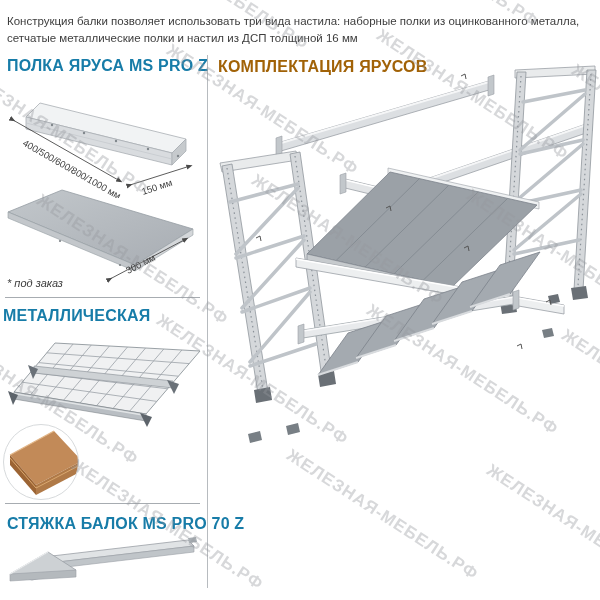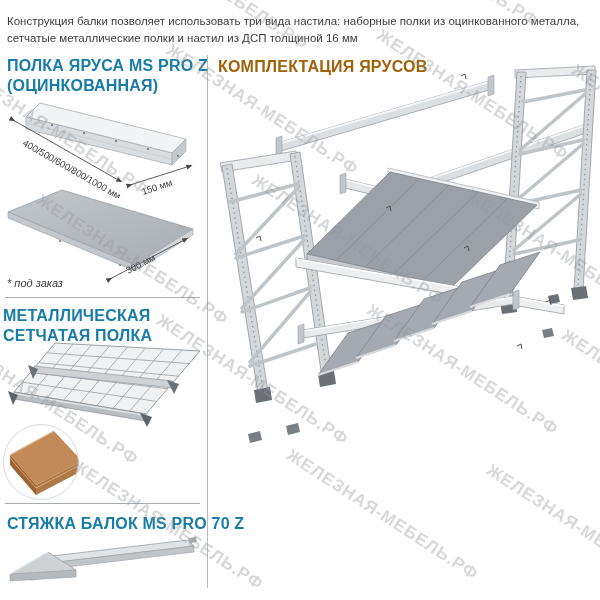--- a/index.html
+++ b/index.html
@@ -63,21 +63,20 @@
   </div>
 
 <div class="content">
 
   <div class="abs intro">Конструкция балки позволяет использовать три вида настила: наборные полки из оцинкованного металла, сетчатые металлические полки и настил из ДСП толщиной 16 мм</div>
 
   <div class="abs divider-v" style="left:207px;top:55px;height:533px;"></div>
 
   <div class="abs heading" style="left:7px;top:56px;color:#177CA8;">
     <div>ПОЛКА ЯРУСА MS PRO Z</div>
-    <div>(ОЦИНКОВАННАЯ)</div>
   </div>
 
   <svg class="abs" style="left:0;top:93px;" width="205" height="105" viewBox="0 0 205 105">
     <defs>
       <marker id="ah" markerWidth="8" markerHeight="8" refX="4" refY="4" orient="auto">
         <path d="M0,1.2 L7,4 L0,6.8 Z" fill="#4a4a4a"></path>
       </marker>
     </defs>
 
     <polygon points="40,10 186,46 172,60 26,24" fill="#f1f3f4" stroke="#a9afb4" stroke-width="0.8"></polygon>
@@ -115,21 +114,20 @@
     <line x1="110" y1="94" x2="186" y2="54" stroke="#4a4a4a" stroke-width="0.9" marker-start="url(#ah2)" marker-end="url(#ah2)"></line>
     <text font-size="9.5" transform="translate(128,89) rotate(-27)">300 мм</text>
   </svg>
 
   <div class="abs note" style="left:7px;top:277px;font-style:italic;">* под заказ</div>
 
   <div class="abs divider-h" style="left:5px;top:297px;width:195px;"></div>
 
   <div class="abs heading" style="left:3px;top:306px;color:#177CA8;">
     <div>МЕТАЛЛИЧЕСКАЯ</div>
-    <div>СЕТЧАТАЯ ПОЛКА</div>
   </div>
 
   <svg class="abs" style="left:0;top:335px;" width="205" height="95" viewBox="0 0 205 95">
     <polygon points="55,8 200,16 146,79 14,57" fill="#f0f1f2" stroke="#8f969c" stroke-width="0.9"></polygon>
     <g stroke="#9aa1a7" stroke-width="0.8">
       <line x1="46.8" y1="17.8" x2="189.2" y2="28.6"></line>
       <line x1="38.6" y1="27.6" x2="178.4" y2="41.2"></line>
       <line x1="30.4" y1="37.4" x2="167.6" y2="53.8"></line>
       <line x1="22.2" y1="47.2" x2="156.8" y2="66.4"></line>
       <line x1="73.1" y1="9" x2="30.5" y2="59.8"></line>

